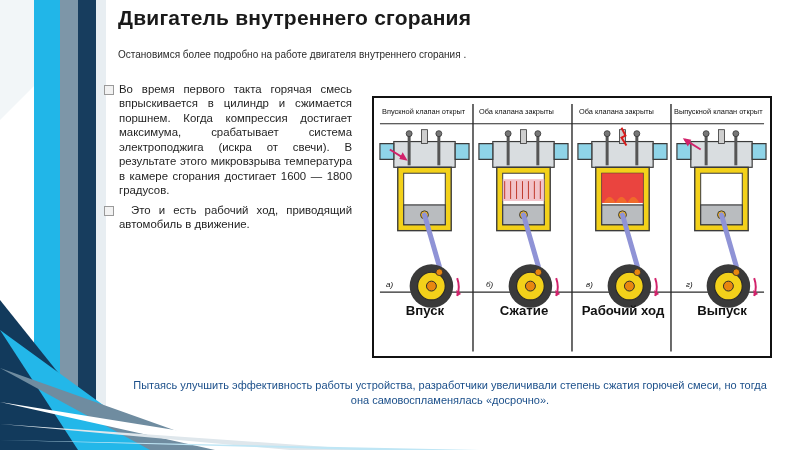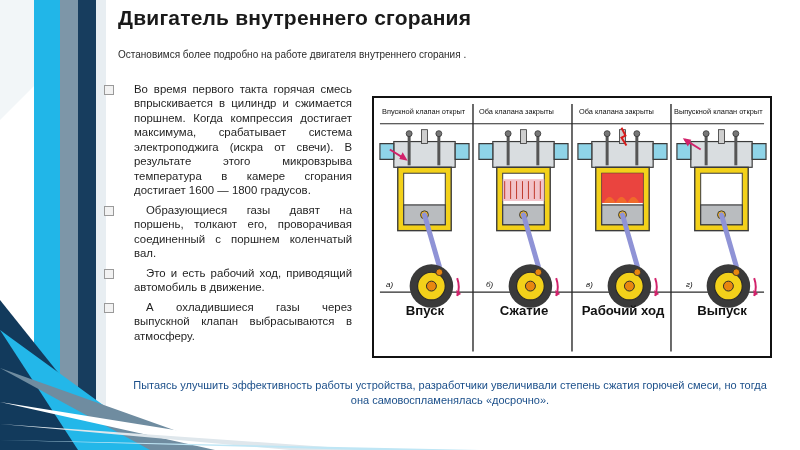--- a/index.html
+++ b/index.html
@@ -58,21 +58,21 @@
     margin-bottom: 5px;
   }
   .bullet-mark {
     flex: 0 0 auto;
     width: 8px;
     height: 8px;
     border: 1px solid #9a9a9a;
     background: #f2f2f2;
     margin: 3px 5px 0 0;
   }
-  .bullet-text { flex: 1 1 auto; text-align: justify; margin-left: 15px; }
+  .bullet-text { flex: 1 1 auto; text-align: justify; }
   .bullet-text.indent { text-indent: 12px; }
 
   
   .figure {
     position: absolute;
     left: 372px;
     top: 96px;
     width: 400px;
     height: 262px;
     background: #ffffff;
@@ -142,29 +142,21 @@
 
 <div class="lead">Остановимся более подробно на работе двигателя внутреннего сгорания .</div>
 
 <div class="bullets">
   <div class="bullet-row">
     <span class="bullet-mark"></span>
     <span class="bullet-text">Во время первого такта горячая смесь впрыскивается в цилиндр и сжимается поршнем. Когда компрессия достигает максимума, срабатывает система электроподжига (искра от свечи). В результате этого микровзрыва температура в камере сгорания достигает 1600 — 1800 градусов.</span>
   </div>
   <div class="bullet-row">
     <span class="bullet-mark"></span>
-    <span class="bullet-text indent">Образующиеся газы давят на поршень, толкают его, проворачивая соединенный с поршнем коленчатый вал.</span>
-  </div>
-  <div class="bullet-row">
-    <span class="bullet-mark"></span>
     <span class="bullet-text indent">Это и есть рабочий ход, приводящий автомобиль в движение.</span>
-  </div>
-  <div class="bullet-row">
-    <span class="bullet-mark"></span>
-    <span class="bullet-text indent">А охладившиеся газы через выпускной клапан выбрасываются в атмосферу.</span>
   </div>
 </div>
 
 <div class="figure">
   <svg class="fig-inner" viewBox="0 0 400 262" xmlns="http://www.w3.org/2000/svg">
     <defs>
       <g id="engine-unit">
 
         <rect x="6" y="14" width="62" height="26" fill="#d9dde0" stroke="#3b3b3b" stroke-width="1.2"></rect>
 

